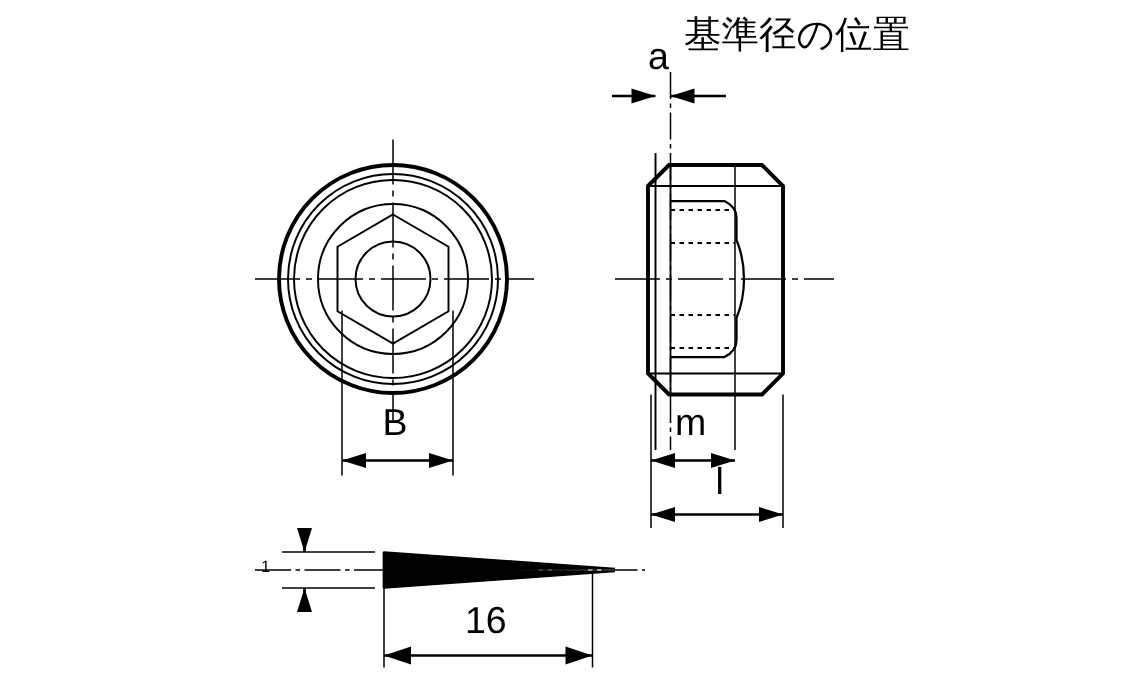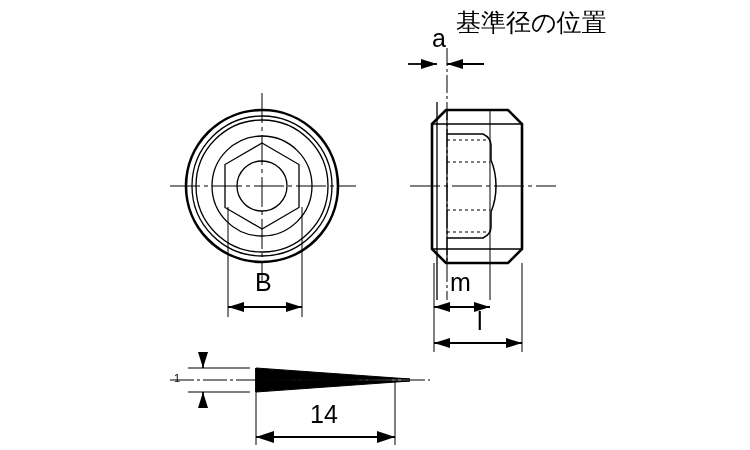--- a/index.html
+++ b/index.html
@@ -149,17 +149,17 @@
   <div class="lbl lbl-note" style="left:456px; top:10px;">基準径の位置</div>
 
   <div class="lbl lbl-dim" style="left:432px; top:26px;">a</div>
 
   <div class="lbl lbl-dim" style="left:255px; top:270px;">B</div>
 
   <div class="lbl lbl-dim" style="left:450px; top:270px;">m</div>
 
   <div class="lbl lbl-dim" style="left:477px; top:309px;">l</div>
 
-  <div class="lbl lbl-dim" style="left:310px; top:402px;">14</div>
+  <div class="lbl lbl-dim" style="left:310px; top:402px;">16</div>
 
   <div class="lbl lbl-tiny" style="left:174px; top:373px;">1</div>
 
 </div>
 
 </body></html>

